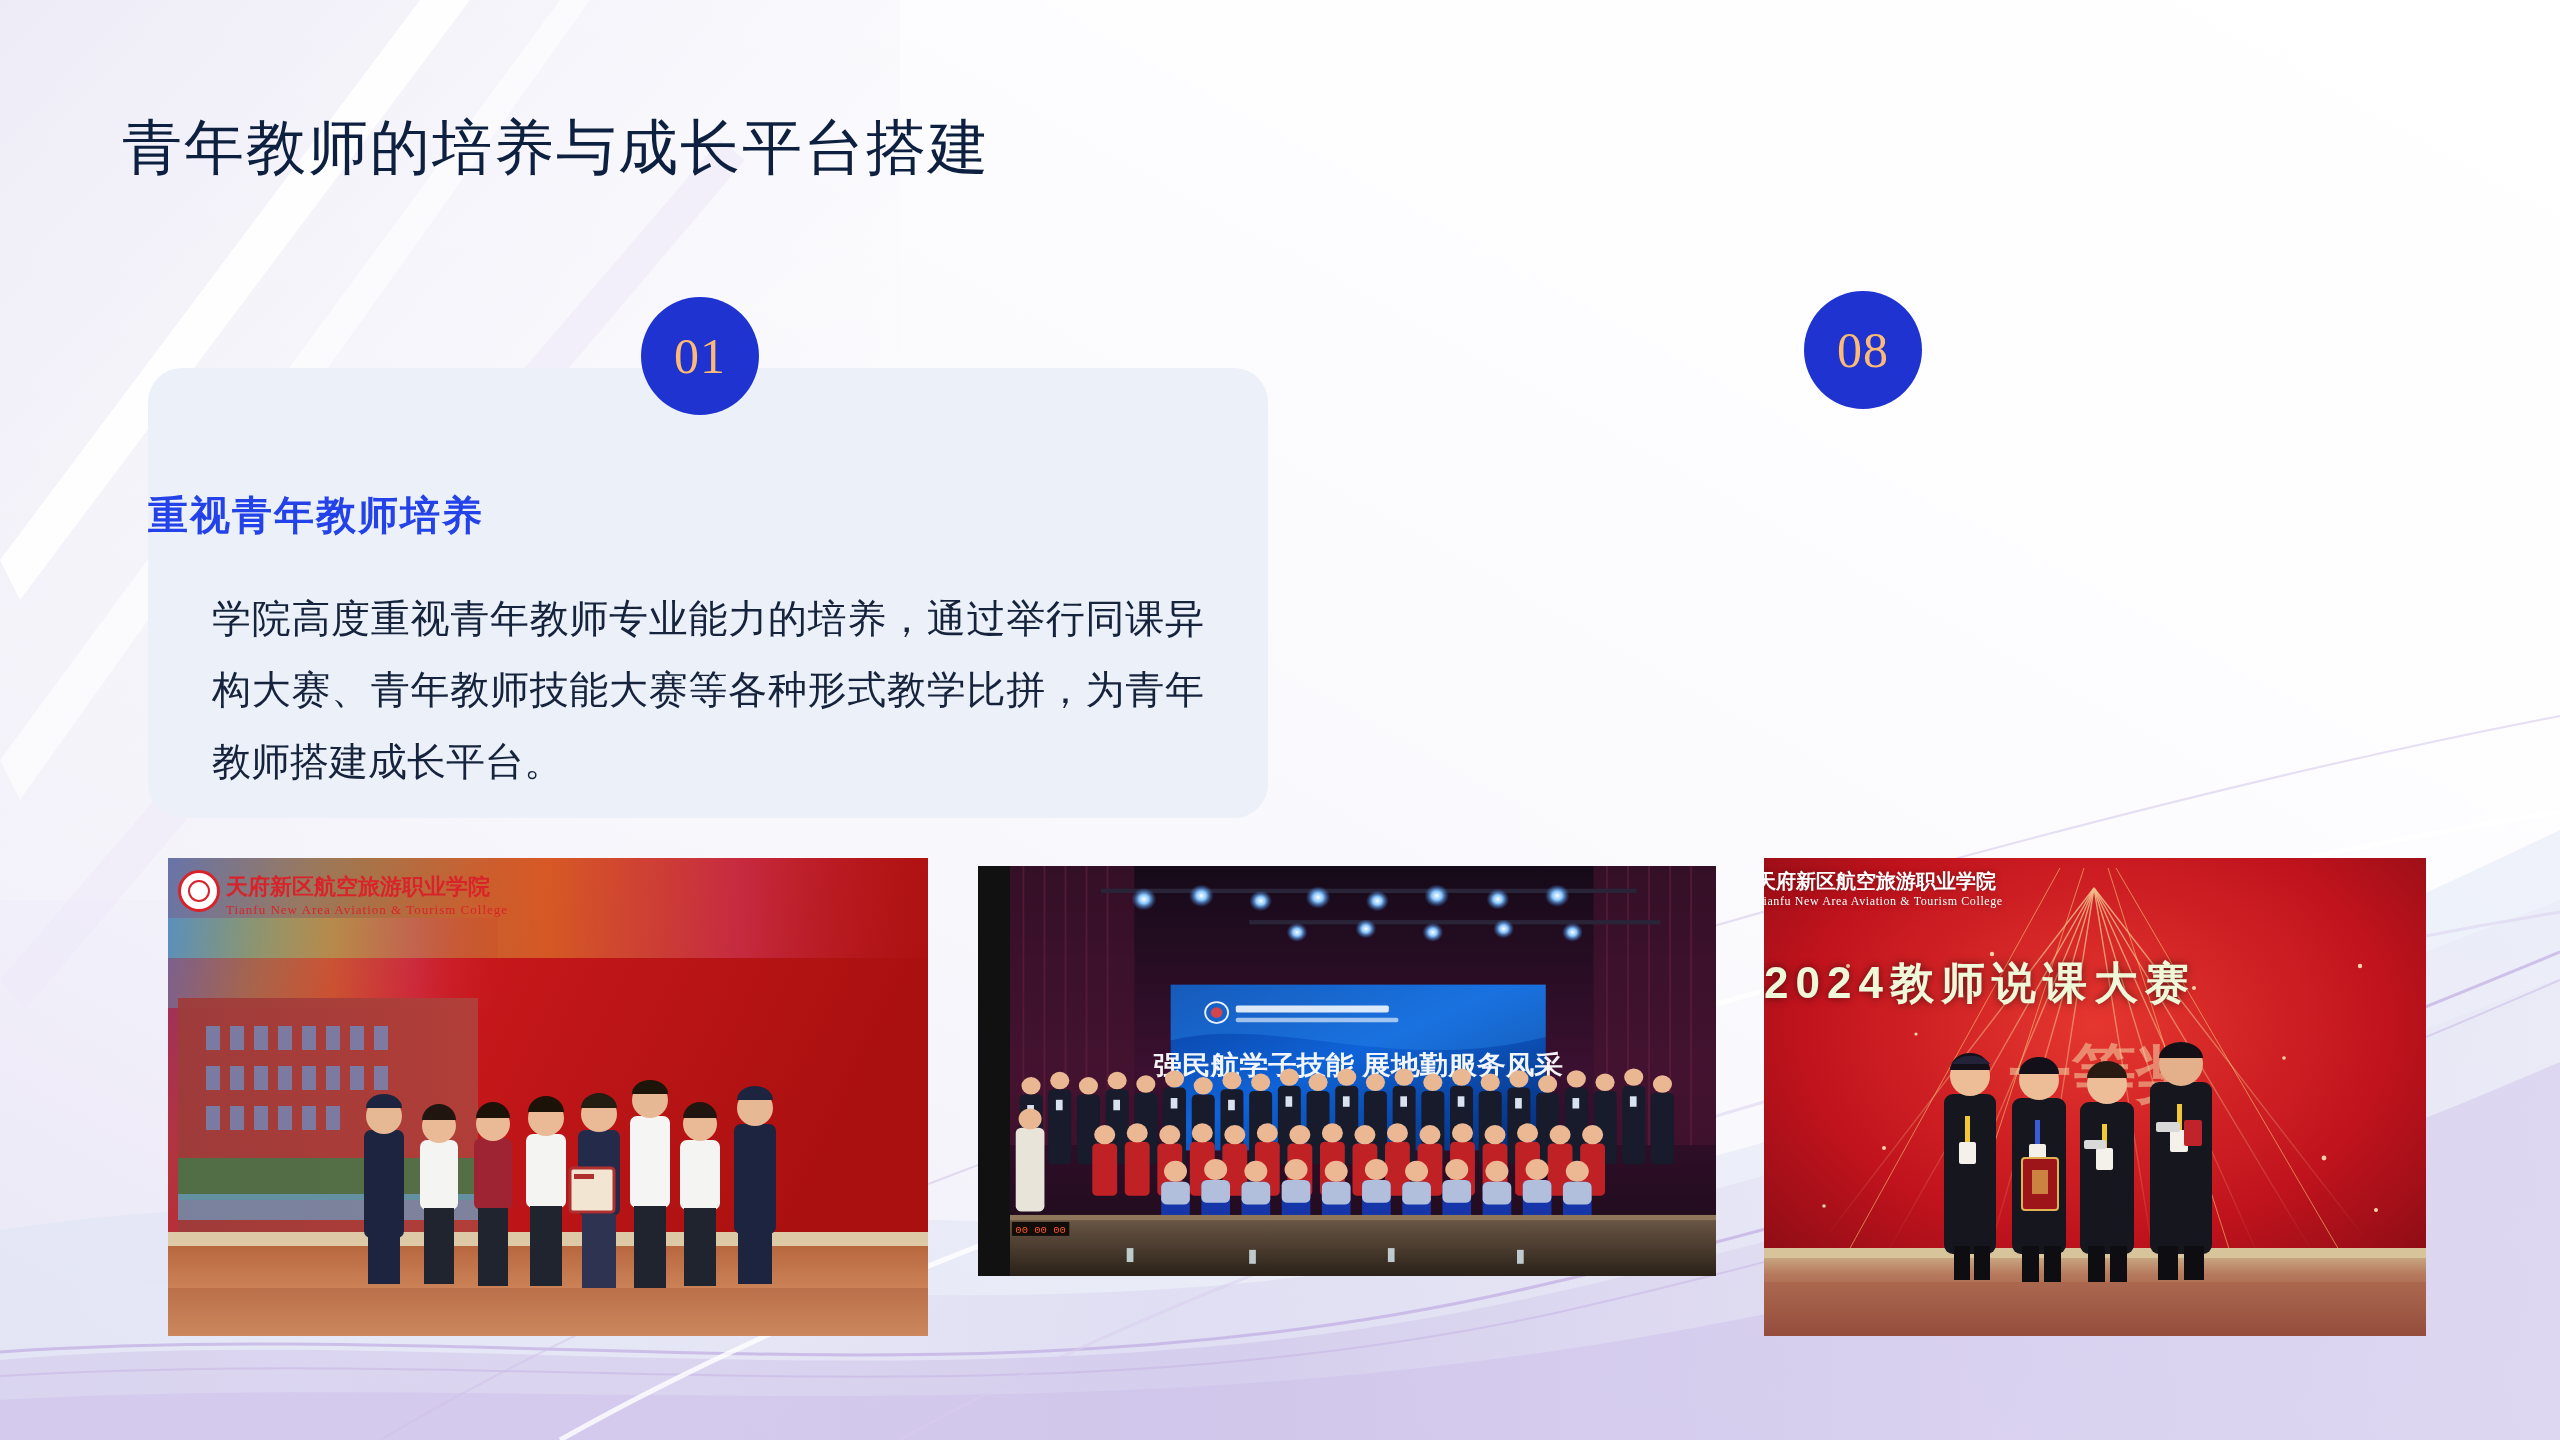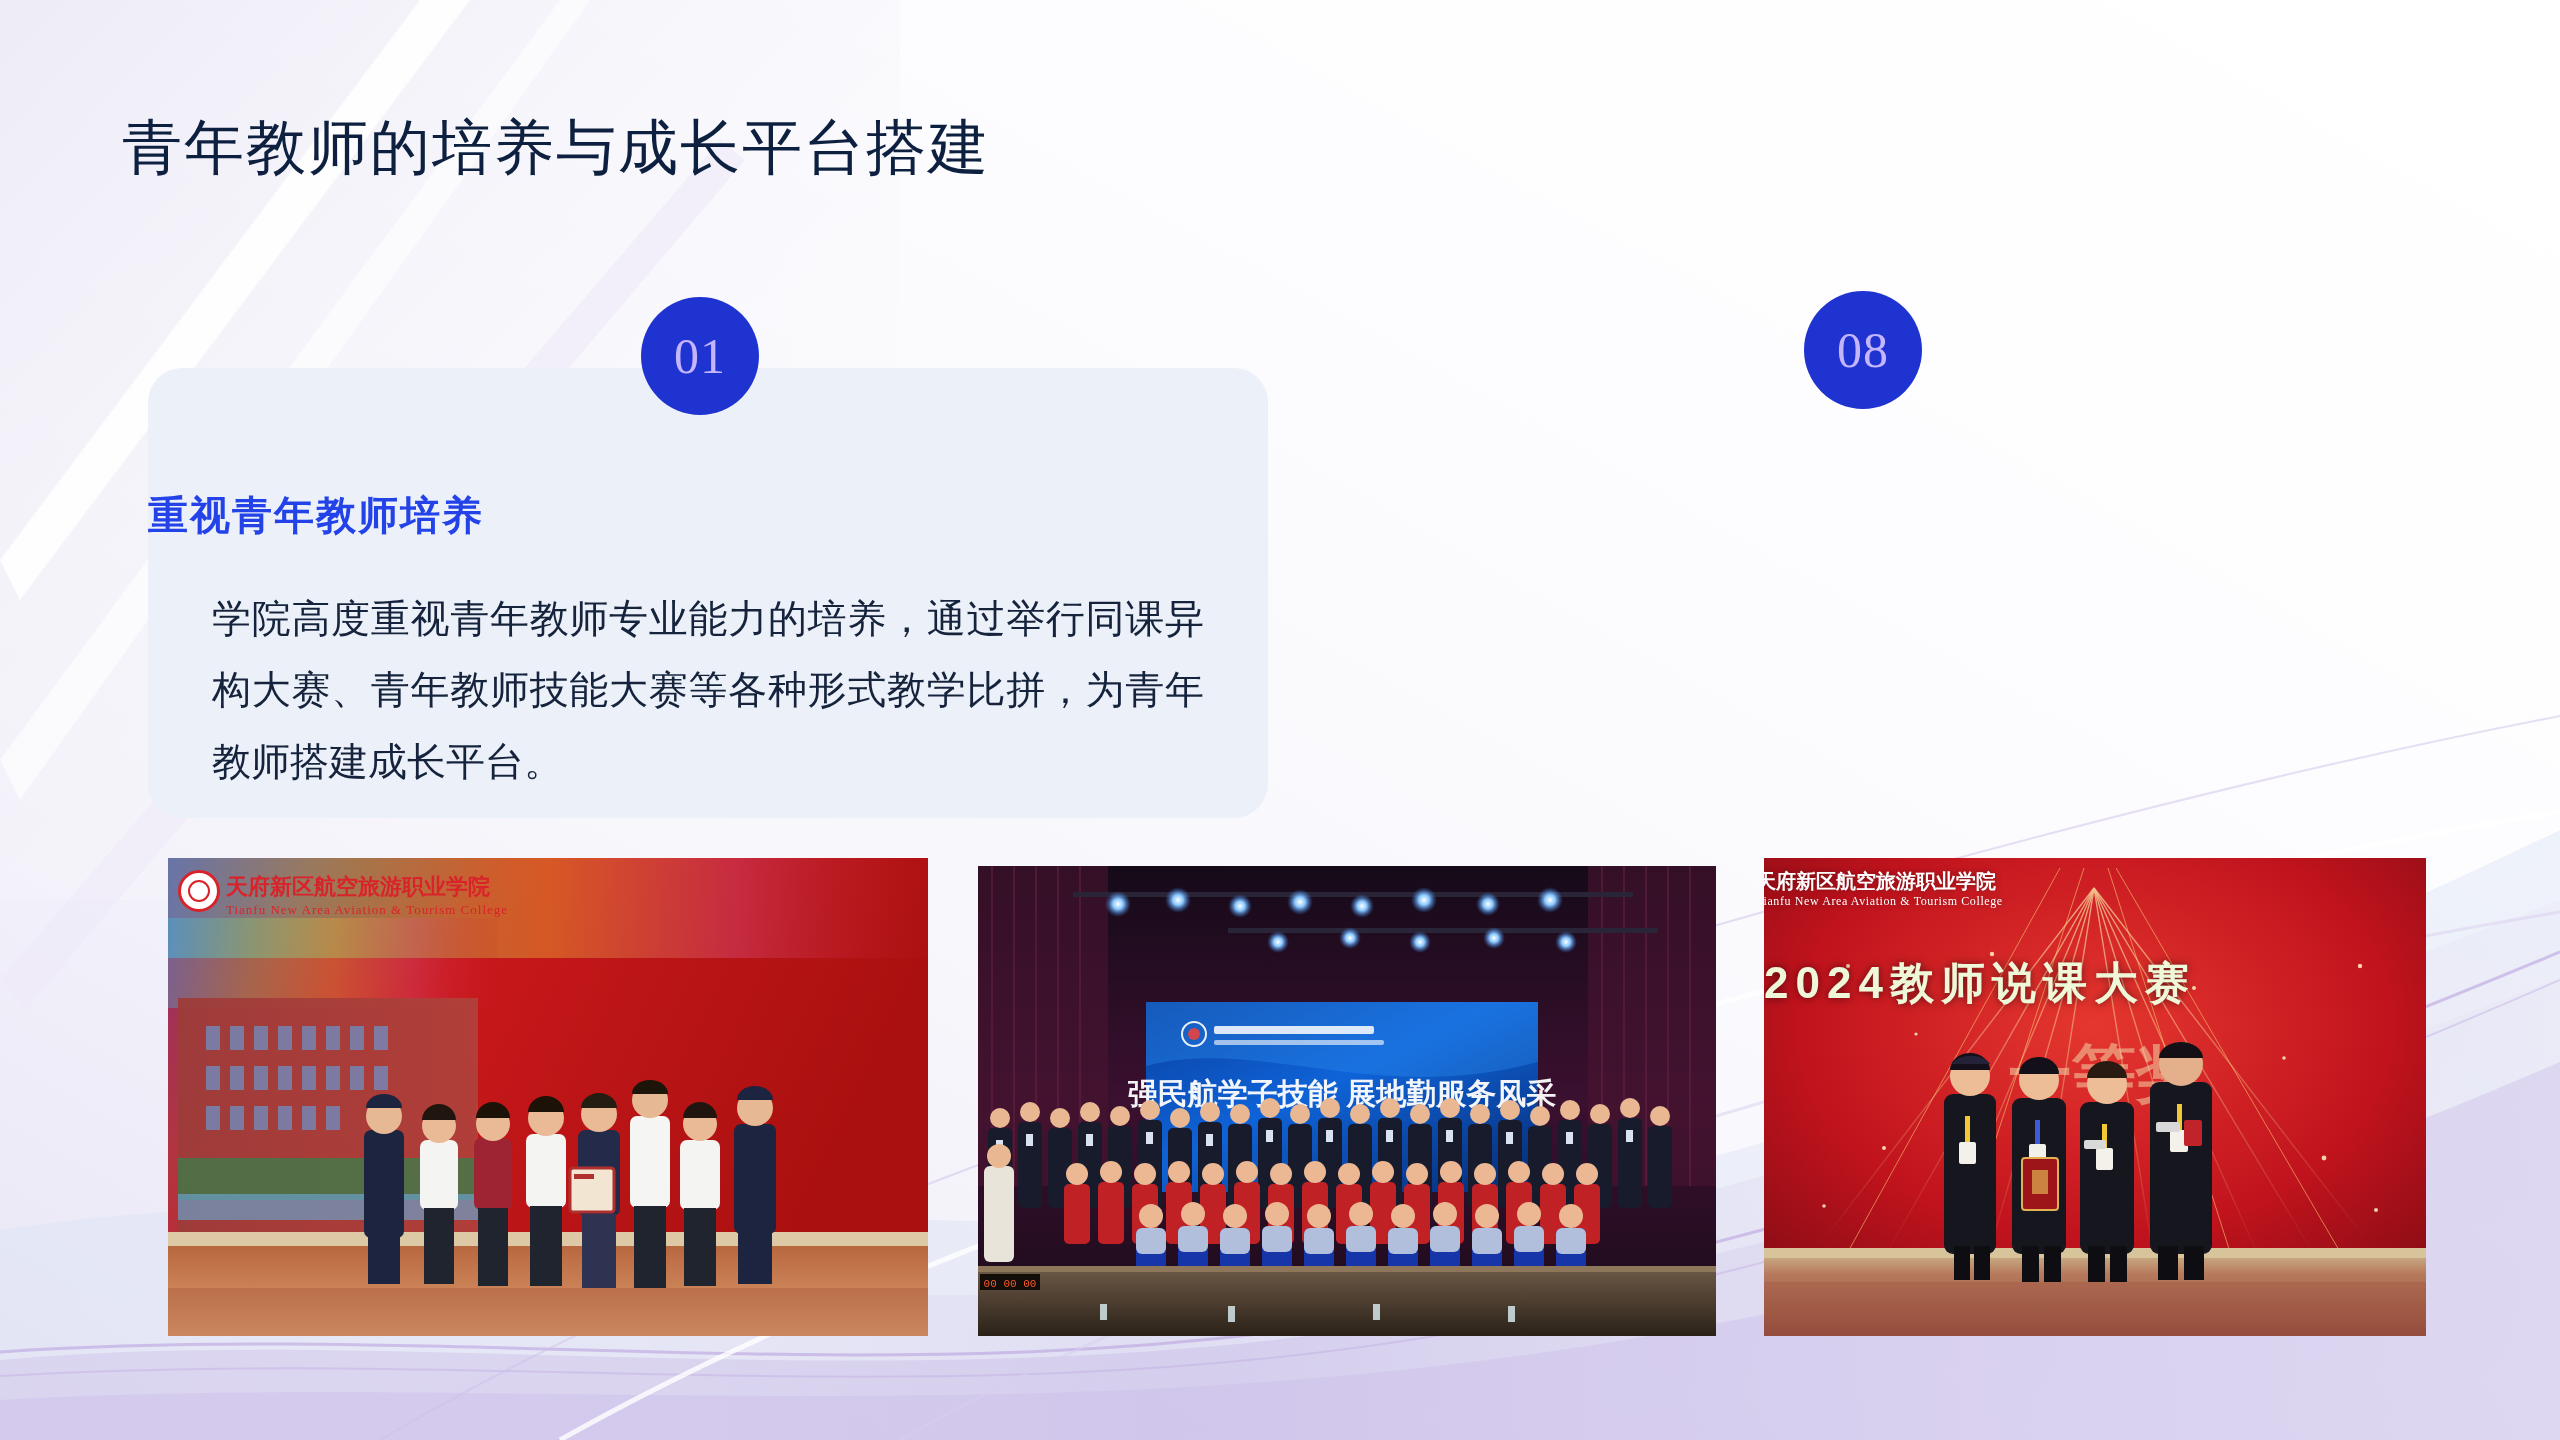--- a/index.html
+++ b/index.html
@@ -58,39 +58,39 @@
     text-align:justify;
     text-justify:inter-ideograph;
   }
 
   
   .badge{
     position:absolute;
     width:118px; height:118px;
     border-radius:50%;
     background:#1f33d1;
-    color:#c4b5fd;
+    color:#fdba74;
     font-size:50px;
     display:flex; align-items:center; justify-content:center;
     z-index:3;
     font-family:"Liberation Serif","DejaVu Serif",serif;
     letter-spacing:1px;
   }
   #badge-1{ left:641px; top:297px; }
   #badge-2{ left:1804px; top:291px; }
 
   
   .photo{
     position:absolute;
     overflow:hidden;
     background:#111;
     margin-top:8px;
   }
   #photo-1{ left:168px;  top:850px; width:760px;  height:478px; }
-  #photo-2{ left:978px;  top:858px; width:738px;  height:470px; }
+  #photo-2{ left:978px;  top:858px; width:738px;  height:410px;padding-left:32px; }
   #photo-3{ left:1764px; top:850px; width:662px;  height:478px; }
   .photo svg{ display:block; width:100%; height:100%; }
 
   .ph-caption{
     position:absolute; left:0; right:0;
     text-align:left;
     color:#eef7d8;
     font-weight:bold;
     text-shadow:0 0 8px rgba(0,0,0,.55);
     pointer-events:none;

